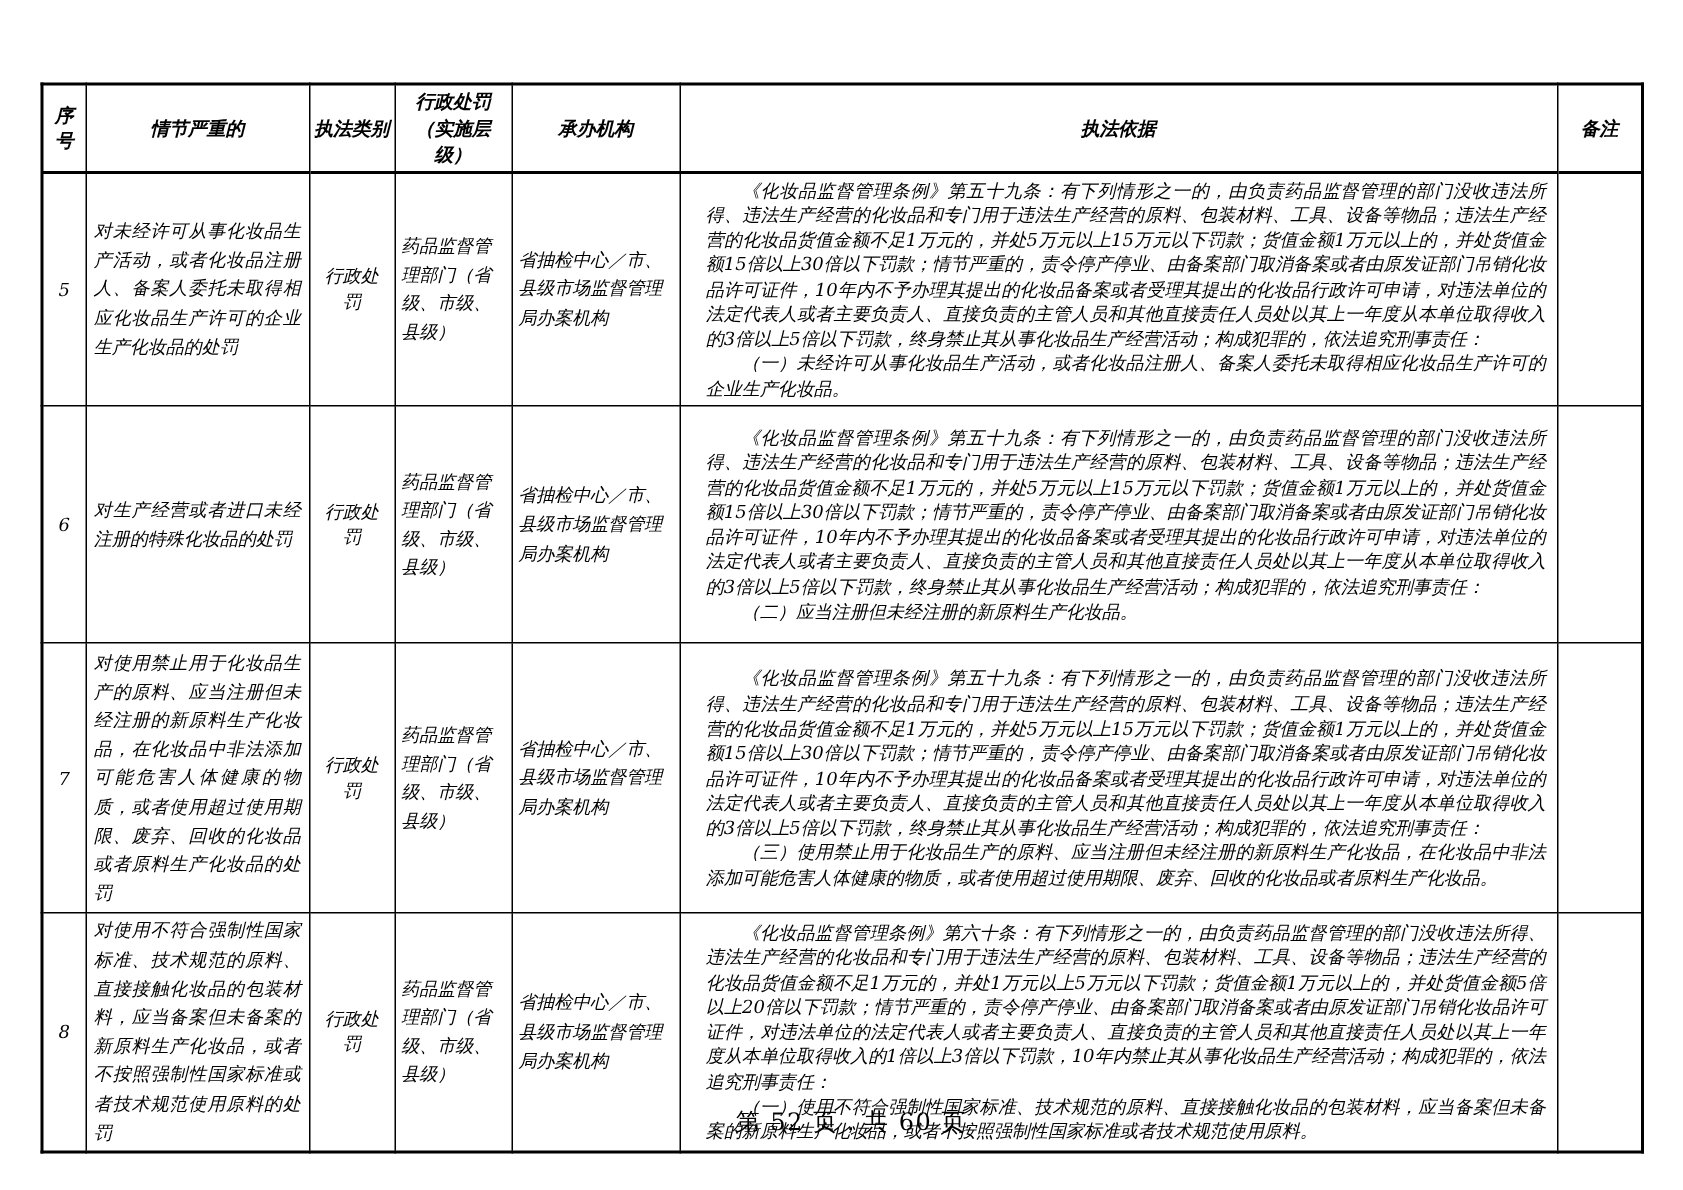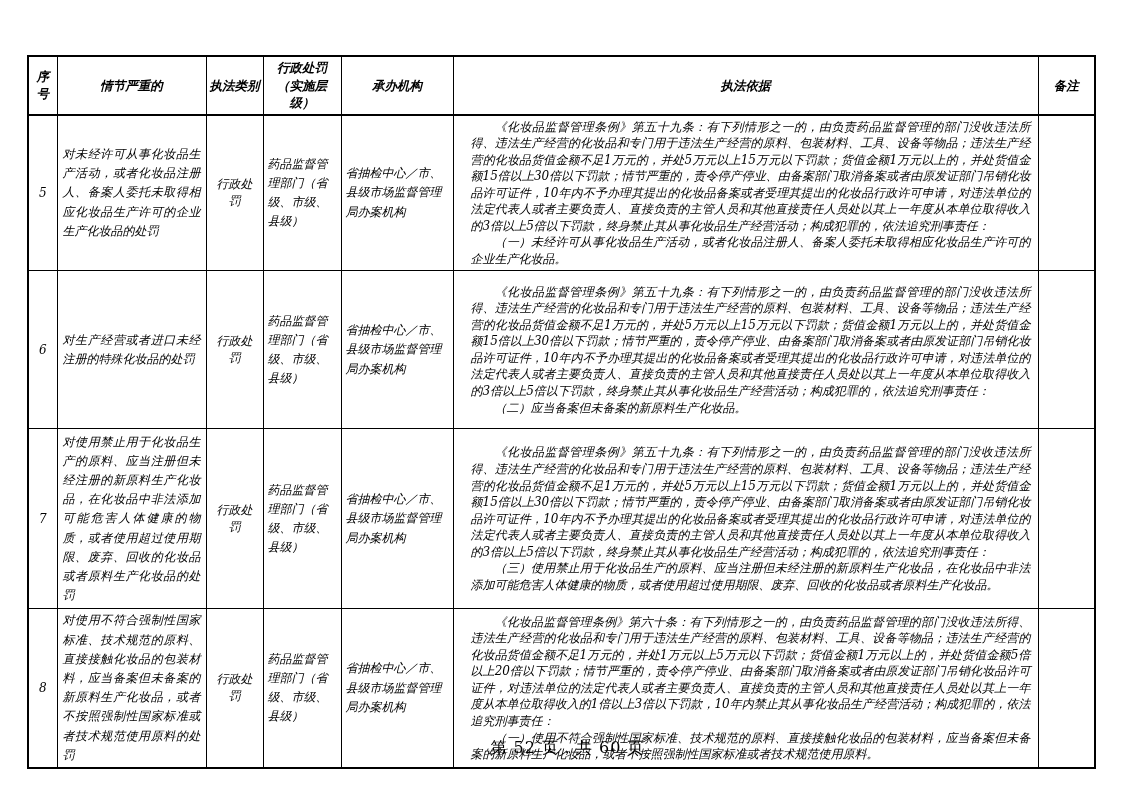--- a/index.html
+++ b/index.html
@@ -106,21 +106,21 @@
         <td class="c-remark"></td>
       </tr>
       <tr class="r6">
         <td class="c-no">6</td>
         <td class="c-name">对生产经营或者进口未经注册的特殊化妆品的处罚</td>
         <td class="c-cat">行政处罚</td>
         <td class="c-subj">药品监督管理部门（省级、市级、县级）</td>
         <td class="c-agency">省抽检中心／市、县级市场监督管理局办案机构</td>
         <td class="c-basis">
           <p>《化妆品监督管理条例》第五十九条：有下列情形之一的，由负责药品监督管理的部门没收违法所得、违法生产经营的化妆品和专门用于违法生产经营的原料、包装材料、工具、设备等物品；违法生产经营的化妆品货值金额不足1万元的，并处5万元以上15万元以下罚款；货值金额1万元以上的，并处货值金额15倍以上30倍以下罚款；情节严重的，责令停产停业、由备案部门取消备案或者由原发证部门吊销化妆品许可证件，10年内不予办理其提出的化妆品备案或者受理其提出的化妆品行政许可申请，对违法单位的法定代表人或者主要负责人、直接负责的主管人员和其他直接责任人员处以其上一年度从本单位取得收入的3倍以上5倍以下罚款，终身禁止其从事化妆品生产经营活动；构成犯罪的，依法追究刑事责任：</p>
-          <p>（二）应当备案但未备案的新原料生产化妆品。</p>
+          <p>（二）应当注册但未经注册的新原料生产化妆品。</p>
         </td>
         <td class="c-remark"></td>
       </tr>
       <tr class="r7">
         <td class="c-no">7</td>
         <td class="c-name">对使用禁止用于化妆品生产的原料、应当注册但未经注册的新原料生产化妆品，在化妆品中非法添加可能危害人体健康的物质，或者使用超过使用期限、废弃、回收的化妆品或者原料生产化妆品的处罚</td>
         <td class="c-cat">行政处罚</td>
         <td class="c-subj">药品监督管理部门（省级、市级、县级）</td>
         <td class="c-agency">省抽检中心／市、县级市场监督管理局办案机构</td>
         <td class="c-basis">

